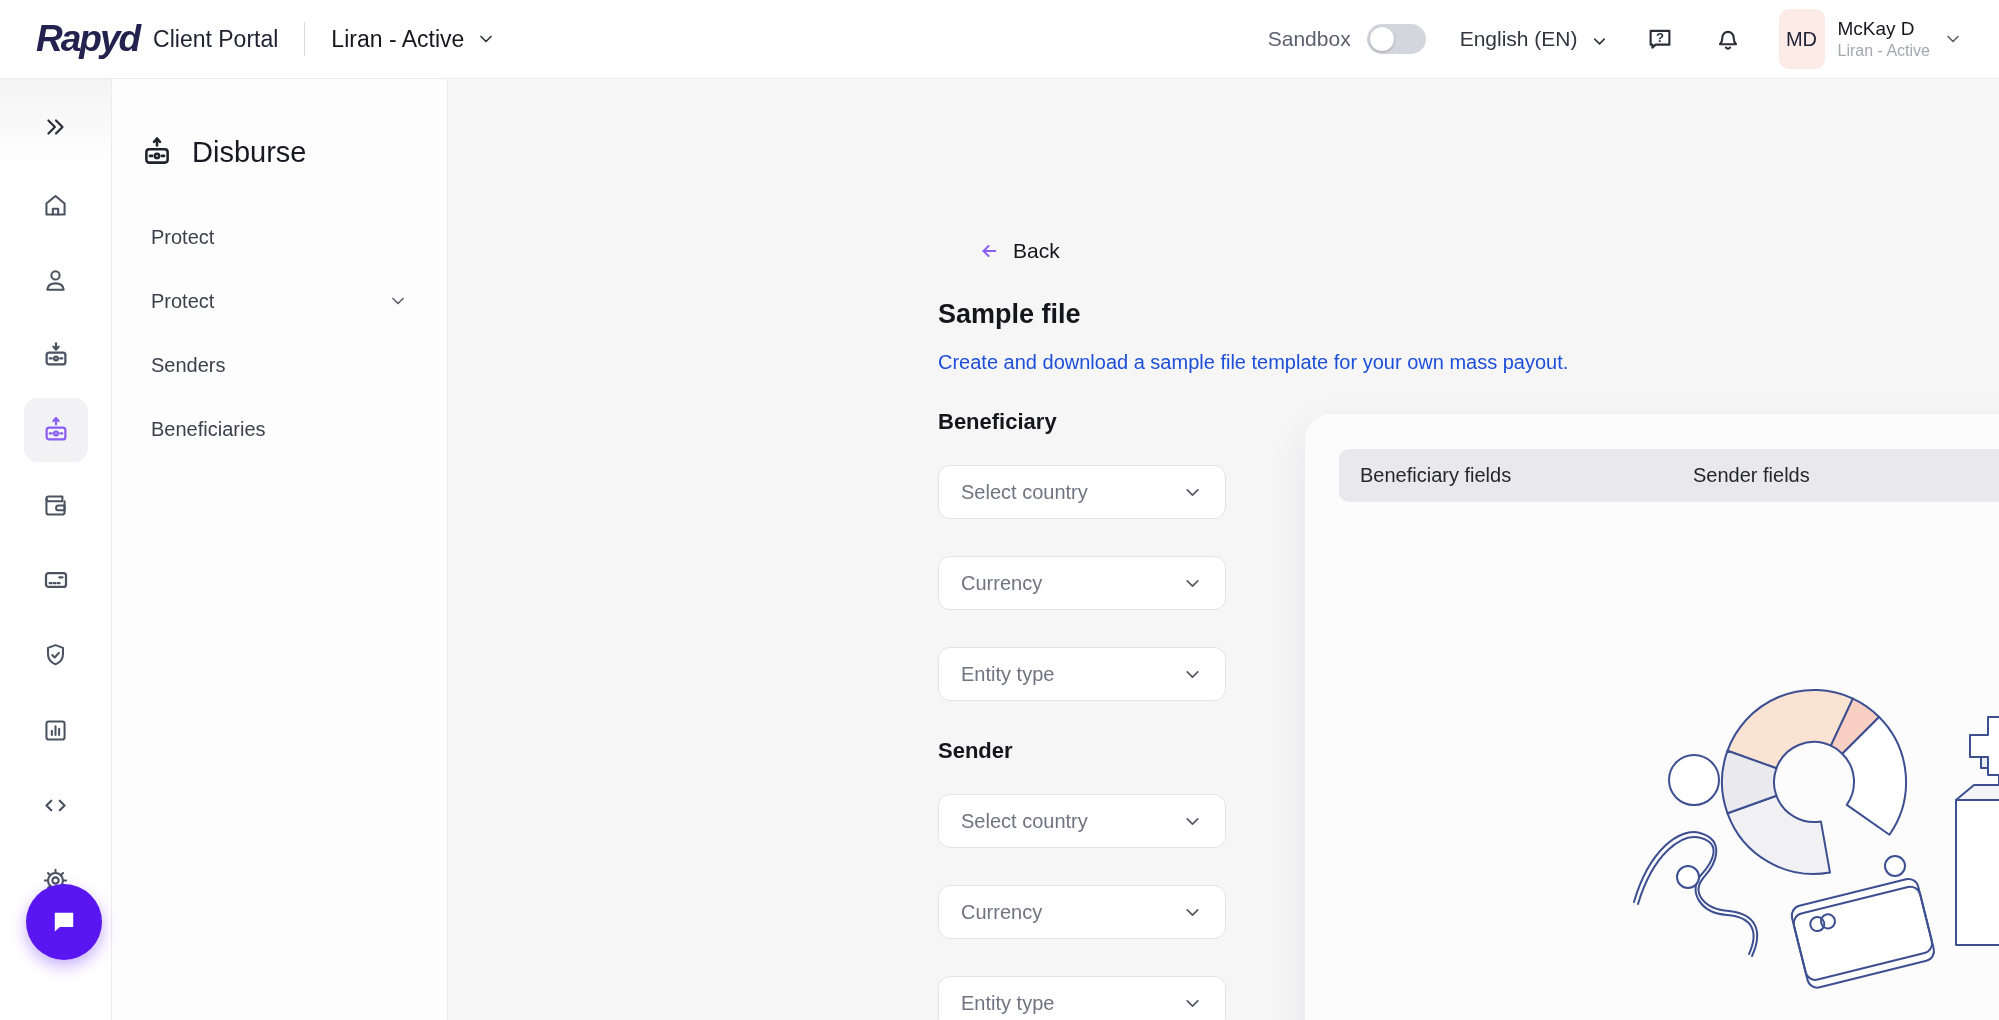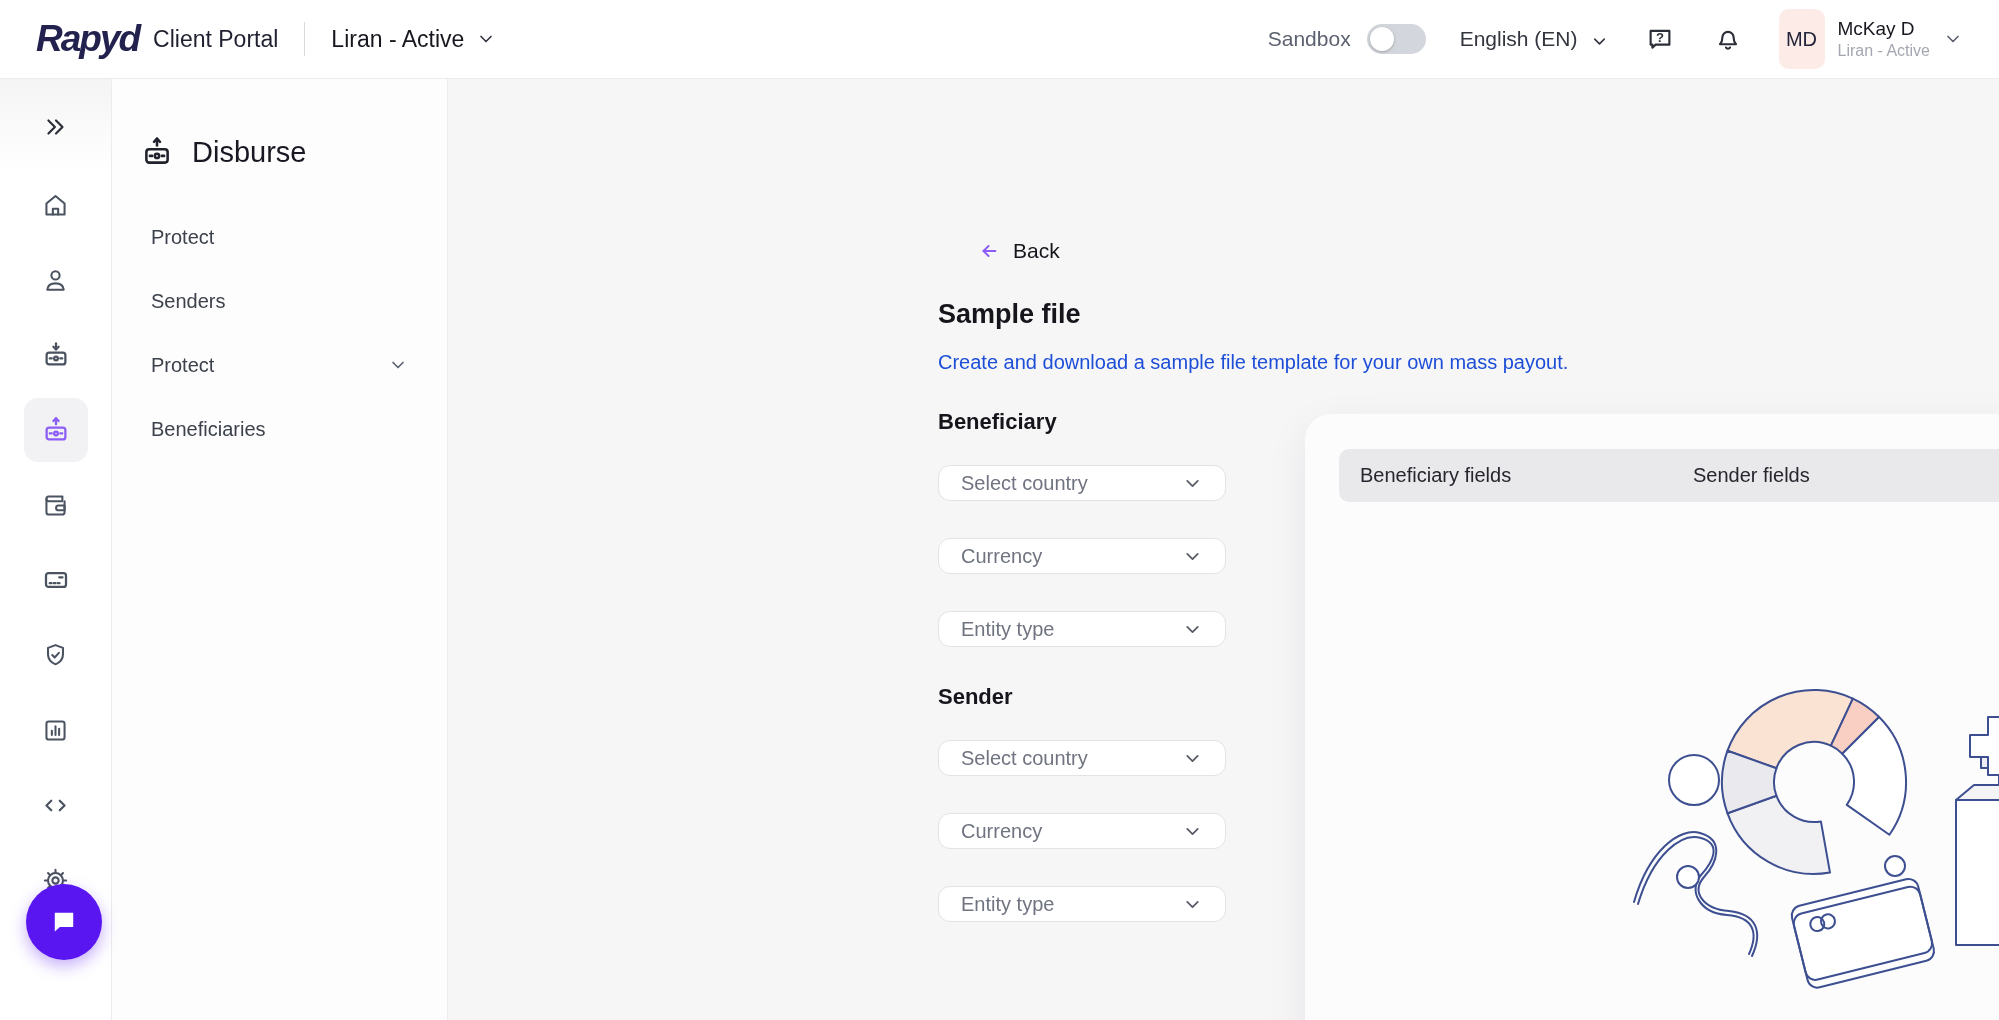--- a/index.html
+++ b/index.html
@@ -57,21 +57,21 @@
   .main { position:absolute; top:79px; left:448px; right:0; bottom:0; }
   .back { position:absolute; top:160px; left:530px; display:flex; align-items:center; gap:13px;
     font-size:21px; font-weight:500; color:#15151c; cursor:pointer; }
   .back svg { color:#8b5cf6; }
   .page-title { position:absolute; top:220px; left:490px; font-size:27px; font-weight:700; color:#15151c; }
   .page-desc { position:absolute; top:272px; left:490px; font-size:20px; color:#1d4ed8; }
 
   .form-col { position:absolute; top:330px; left:490px; width:288px; }
   .sec-h { font-size:22px; font-weight:600; color:#15151c; }
   .sec-h.h-beneficiary { margin-bottom:30px; }
-  .dd { width:288px; height:36px; background:#ffffff; border:1px solid #e3e3e7; border-radius:12px;
+  .dd { width:288px; height:54px; background:#ffffff; border:1px solid #e3e3e7; border-radius:12px;
     display:flex; align-items:center; justify-content:space-between; padding:0 22px;
     font-size:20px; color:#6f7480; cursor:pointer; margin-bottom:37px; }
   .dd .chev { color:#565b66; }
   .sec-h.h-sender { margin-top:13px; margin-bottom:30px; }
 
   
   .panel { position:absolute; top:335px; left:857px; width:1098px; height:740px;
     background:#fcfcfd; border-radius:26px; box-shadow:0 14px 44px rgba(23,23,37,.07); }
   .panel-head { position:absolute; top:35px; left:34px; right:23px; height:53px; background:#e9e9eb;
     border-radius:10px; display:flex; align-items:center; }
@@ -232,27 +232,27 @@
           <path d="M12 7.4V2.6"></path>
           <path d="M9.9 4.8L12 2.6l2.1 2.2"></path>
         </svg>
       <span>Disburse</span>
     </div>
     <div class="sb-menu">
       <div class="sb-item">
         <span>Protect</span>
       </div>
       <div class="sb-item">
-        <span>Senders</span>
-      </div>
-      <div class="sb-item">
         <span>Protect</span>
         <svg class="chev" width="20" height="20" viewBox="0 0 24 24" fill="none" stroke="currentColor" stroke-width="2" stroke-linecap="round" stroke-linejoin="round">
             <path d="M6 9l6 6 6-6"></path>
           </svg>
+      </div>
+      <div class="sb-item">
+        <span>Senders</span>
       </div>
       <div class="sb-item">
         <span>Beneficiaries</span>
       </div>
     </div>
   </div>
 
   <div class="main">
 
     <div class="back">

